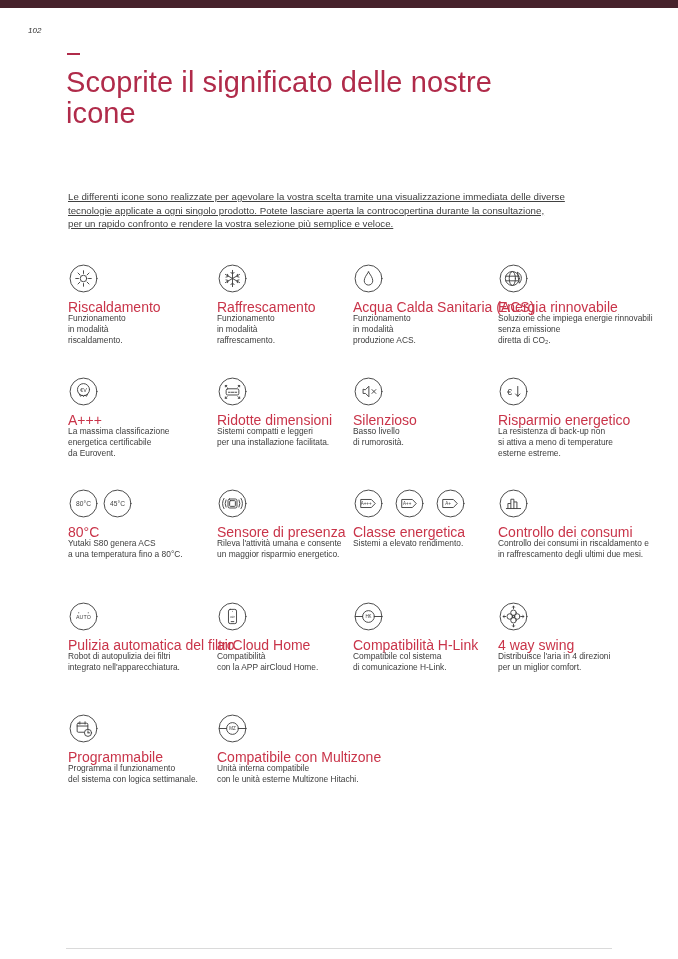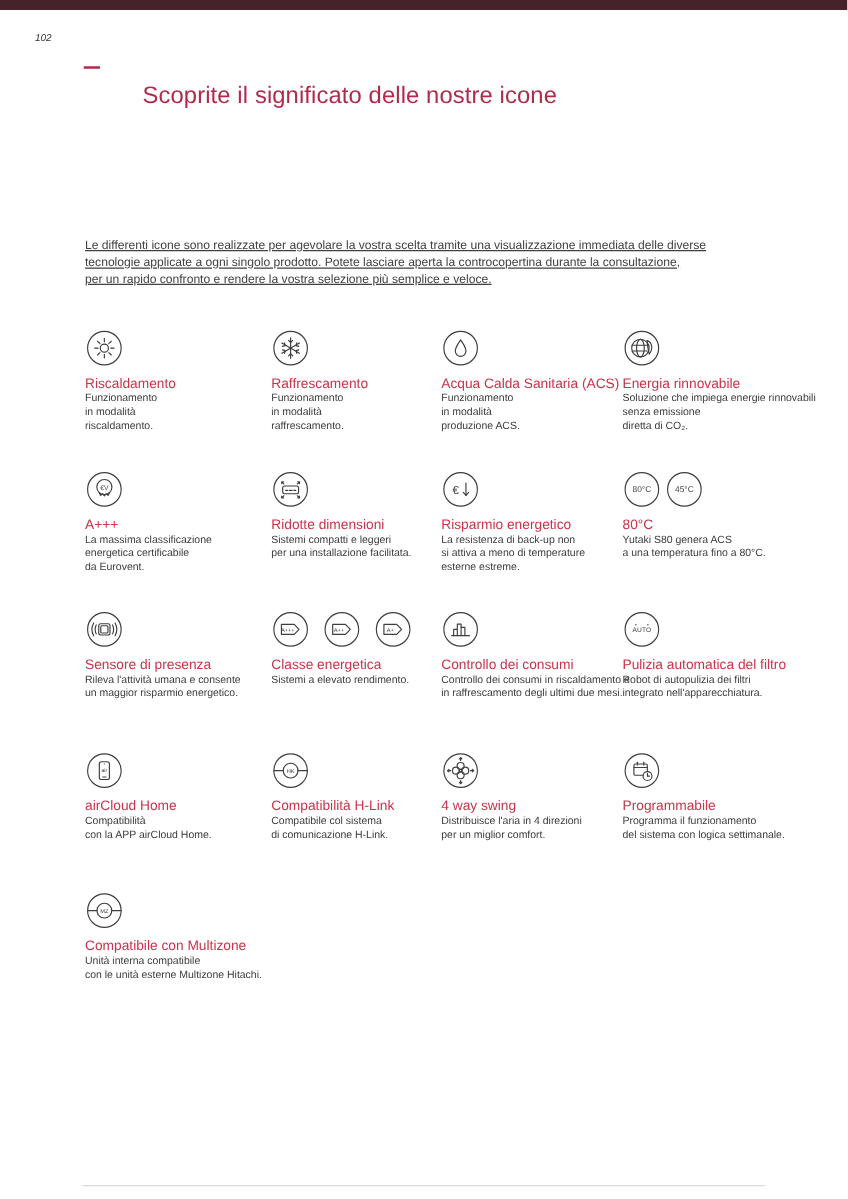--- a/index.html
+++ b/index.html
@@ -7,33 +7,33 @@
   body {
     width: 678px; height: 959px; position: relative;
     font-family: "Liberation Sans", sans-serif; color:#3c3c3c;
     overflow: hidden;
   }
   .topbar { position:absolute; top:0; left:0; width:678px; height:8px; background:#46222b; }
   .page-number { position:absolute; left:28px; top:26px; font-size:8px; color:#303030;font-style:italic; }
   .title-dash { position:absolute; left:67px; top:53px; width:13px; height:2px; background:#b02b4a; }
   .page-title {
     position:absolute; left:66px; top:67px; width:480px;
-    font-size:19px; line-height:1.08; font-weight:300;
-    color:#b02b4a; letter-spacing:0.1px;margin-left:48px;
+    font-size:29px; line-height:1.08; font-weight:300;
+    color:#b02b4a; letter-spacing:0.1px;
   }
   .intro { position:absolute; left:68px; top:190px; width:560px; font-size:9.7px; line-height:1.4; color:#414141;text-decoration:underline; }
   .grid {
     position:absolute; left:68px; top:263px; width:580px;
     display:grid; grid-template-columns:149px 136px 145px 1fr;
     grid-auto-rows:112.5px;
   }
   .cell { overflow:visible; }
   .cell-icon { height:31px; margin-bottom:8px; display:flex; gap:3px; align-items:flex-start; }
   .cell-icon.wide-gap { gap:10px; }
-  .cell-title { font-size:11px; color:#c93449; line-height:11px; white-space:nowrap; }
+  .cell-title { font-size:14px; color:#c93449; line-height:11px; white-space:nowrap; }
   .cell-desc-line { font-size:8.4px; color:#3c3c3c; line-height:11px; white-space:nowrap; }
   .bottom-rule { position:absolute; left:66px; right:66px; top:948px; height:1px; background:#dadada; }
   svg text { font-family:"Liberation Sans", sans-serif; }
 </style>
 </head>
 <body>
 
 <div class="topbar"></div>
 <div class="page-number">102</div>
 <div class="title-dash"></div>
@@ -136,20 +136,33 @@
           <path d="M14.8 21 h2.2 M18.6 21 h3 M23.2 21 h2.2"></path>
           <path d="M13 14.4 L10.8 12.2 M10.8 14 v-1.8 h1.8"></path>
           <path d="M27 14.4 L29.2 12.2 M27.4 12.2 h1.8 v1.8"></path>
           <path d="M13 26.6 L10.8 28.8 M10.8 27 v1.8 h1.8"></path>
           <path d="M27 26.6 L29.2 28.8 M27.4 28.8 h1.8 v-1.8"></path>
         </svg>
       </div>
       <div class="cell-title">Ridotte dimensioni</div>
       <div class="cell-desc-line">Sistemi compatti e leggeri</div>
       <div class="cell-desc-line">per una installazione facilitata.</div>
+    </div>
+    <div class="cell">
+      <div class="cell-icon">
+        <svg width="31" height="31" viewBox="0 0 40 40" fill="none" stroke="#3f3f3f" stroke-width="1.2" stroke-linecap="round" stroke-linejoin="round">
+          <circle cx="20" cy="20" r="17.3"></circle>
+          <path d="M13 17.5 v5 h3.2 l4.3 4.3 v-13.6 l-4.3 4.3 Z"></path>
+          <line x1="24.5" y1="17.5" x2="29.5" y2="22.5"></line>
+          <line x1="29.5" y1="17.5" x2="24.5" y2="22.5"></line>
+        </svg>
+      </div>
+      <div class="cell-title">Silenzioso</div>
+      <div class="cell-desc-line">Basso livello</div>
+      <div class="cell-desc-line">di rumorosità.</div>
     </div>
     <div class="cell">
       <div class="cell-icon">
         <svg width="31" height="31" viewBox="0 0 40 40" fill="none" stroke="#3f3f3f" stroke-width="1.2" stroke-linecap="round" stroke-linejoin="round">
           <circle cx="20" cy="20" r="17.3"></circle>
           <text x="15" y="24.5" font-size="12" text-anchor="middle" fill="#3f3f3f" stroke="none">€</text>
           <line x1="25.5" y1="13.5" x2="25.5" y2="26"></line>
           <path d="M22.7 23.2 L25.5 26.2 L28.3 23.2"></path>
         </svg>
       </div>

